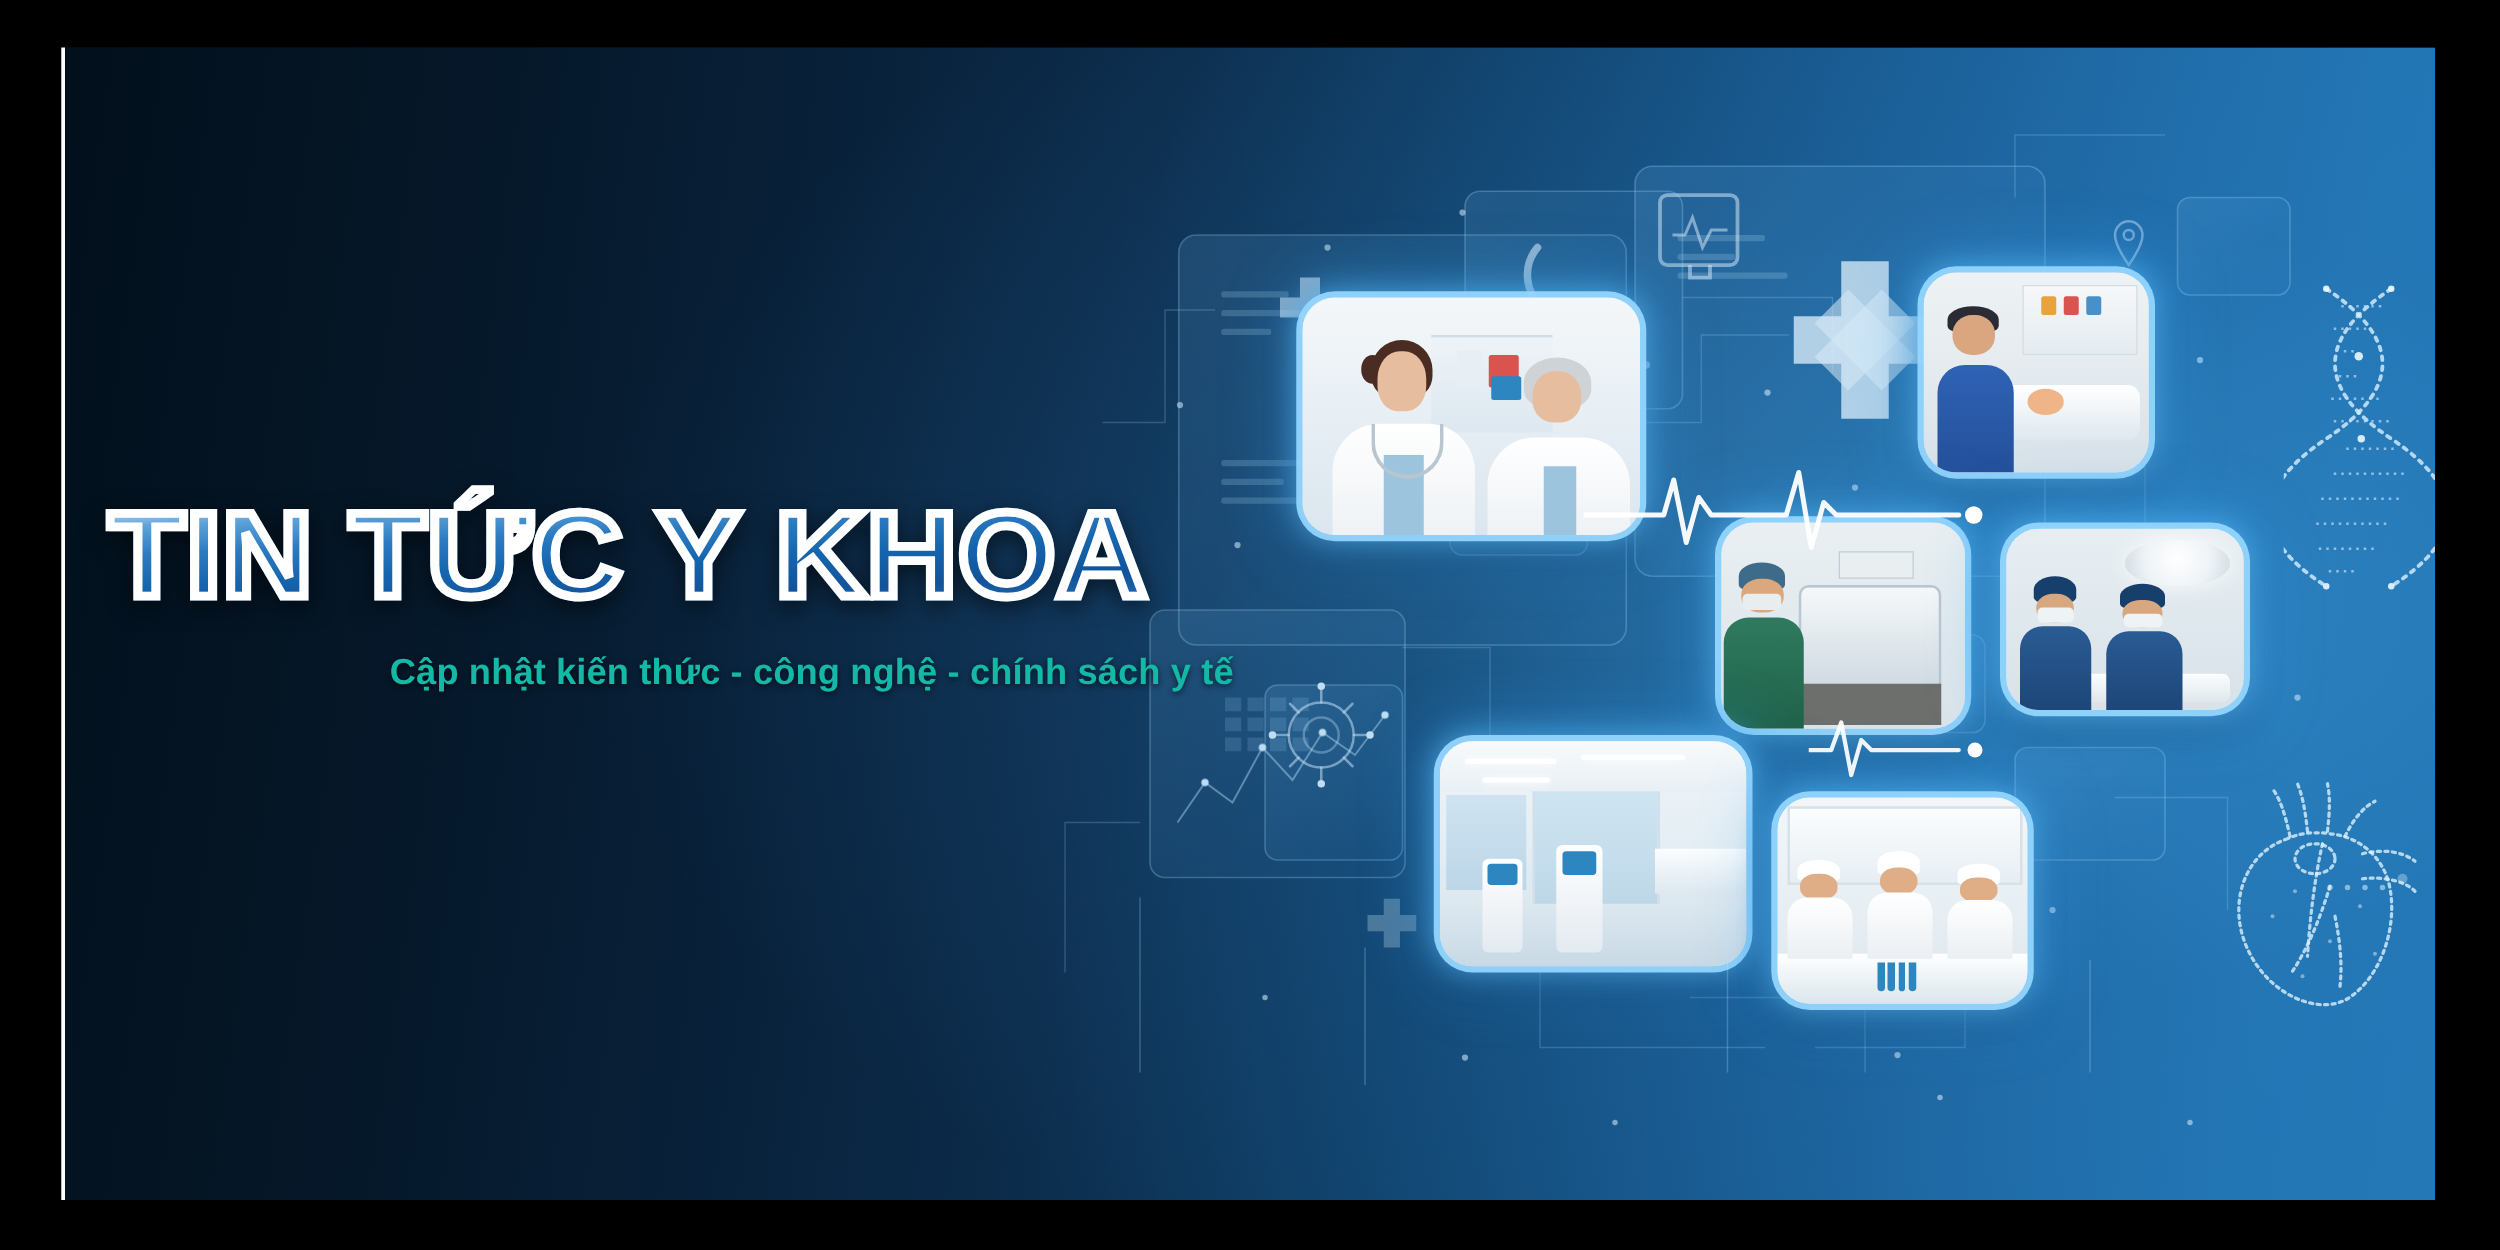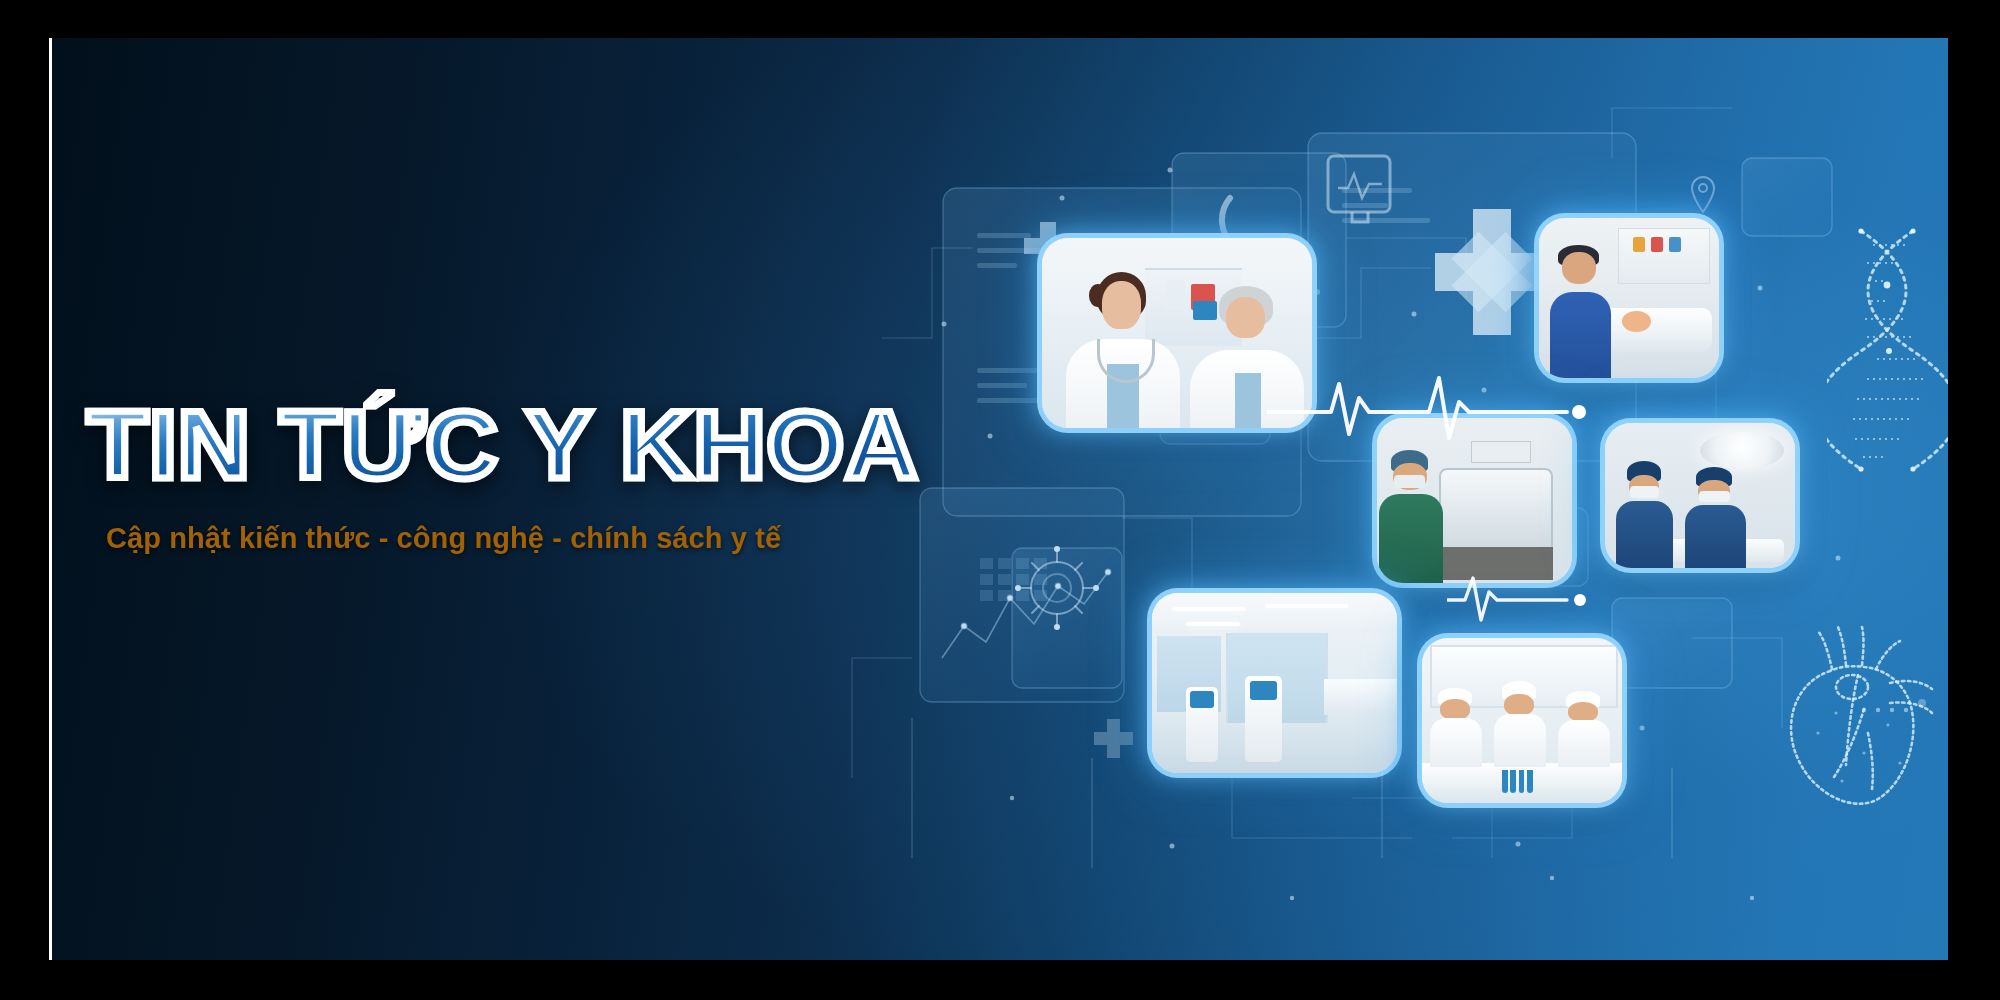--- a/index.html
+++ b/index.html
@@ -95,23 +95,24 @@
     paint-order: stroke fill;
     filter: drop-shadow(0 5px 9px rgba(0,0,0,.55));
   }
 
   #subhead {
     margin: 30px 0 0 19px;
     font-family: "Liberation Sans", sans-serif;
     font-weight: 700;
     font-size: 29px;
     letter-spacing: .1px;
-    color: #a16207;
+    color: #14b8a6;
     white-space: nowrap;
     text-shadow: 0 2px 5px rgba(0,0,0,.65);
+    text-align: right;
   }
 
   
   #collage { position:absolute; inset:0; z-index: 12; }
 
   
   .card {
     position: absolute;
     border-radius: 26px;
     background: #cfe2ef;

